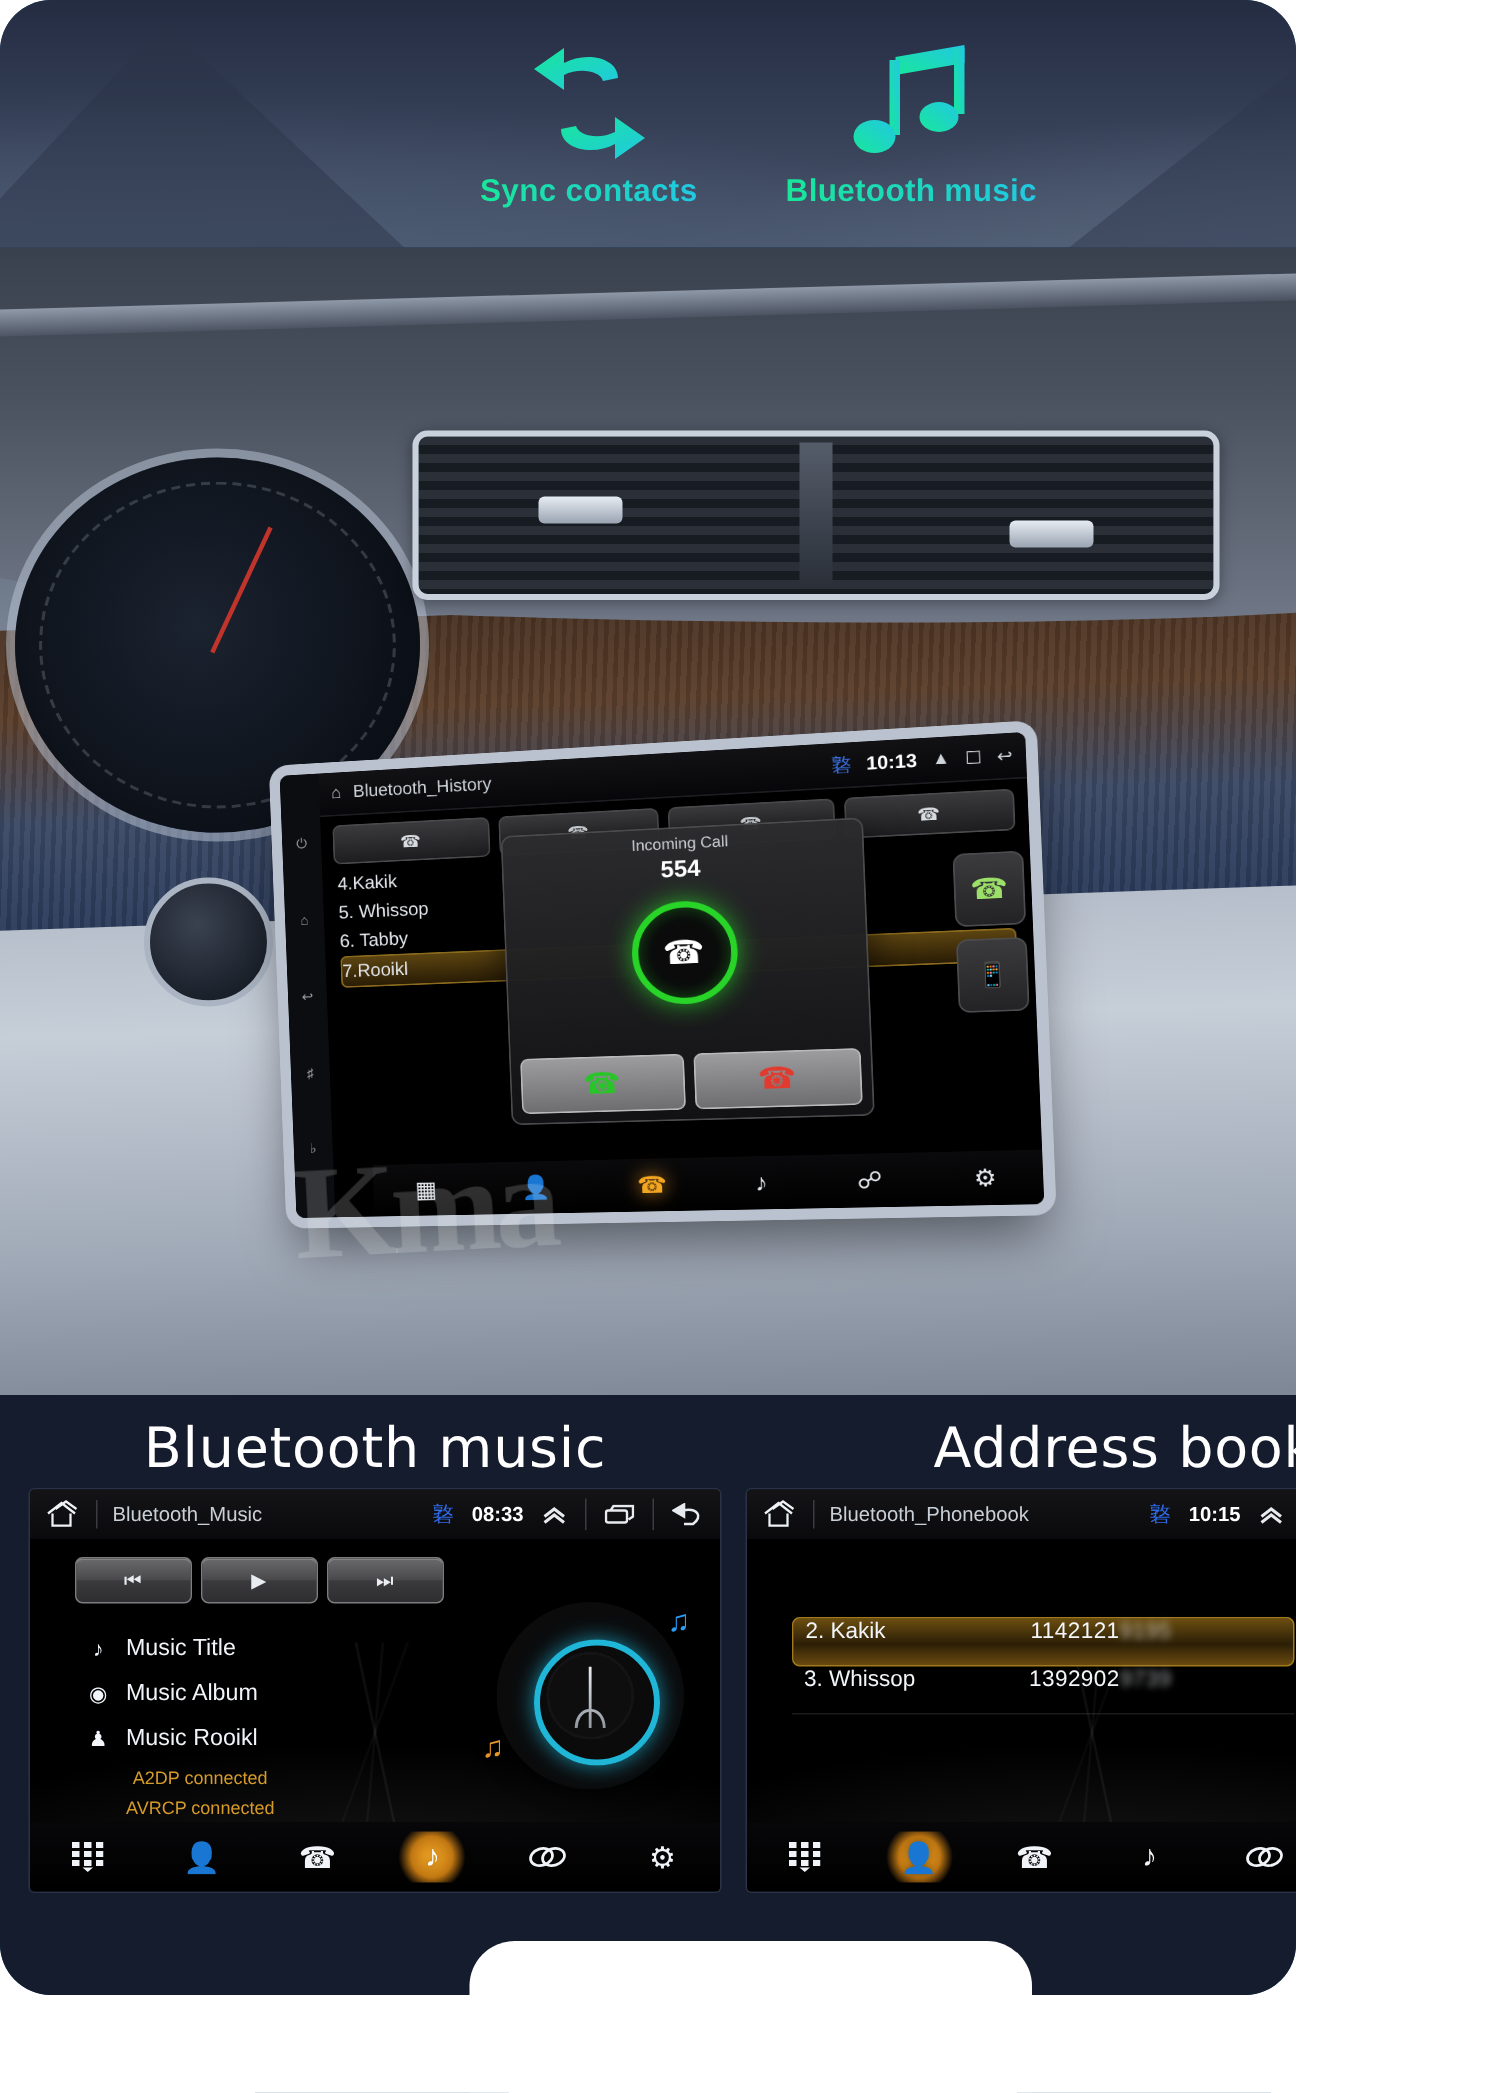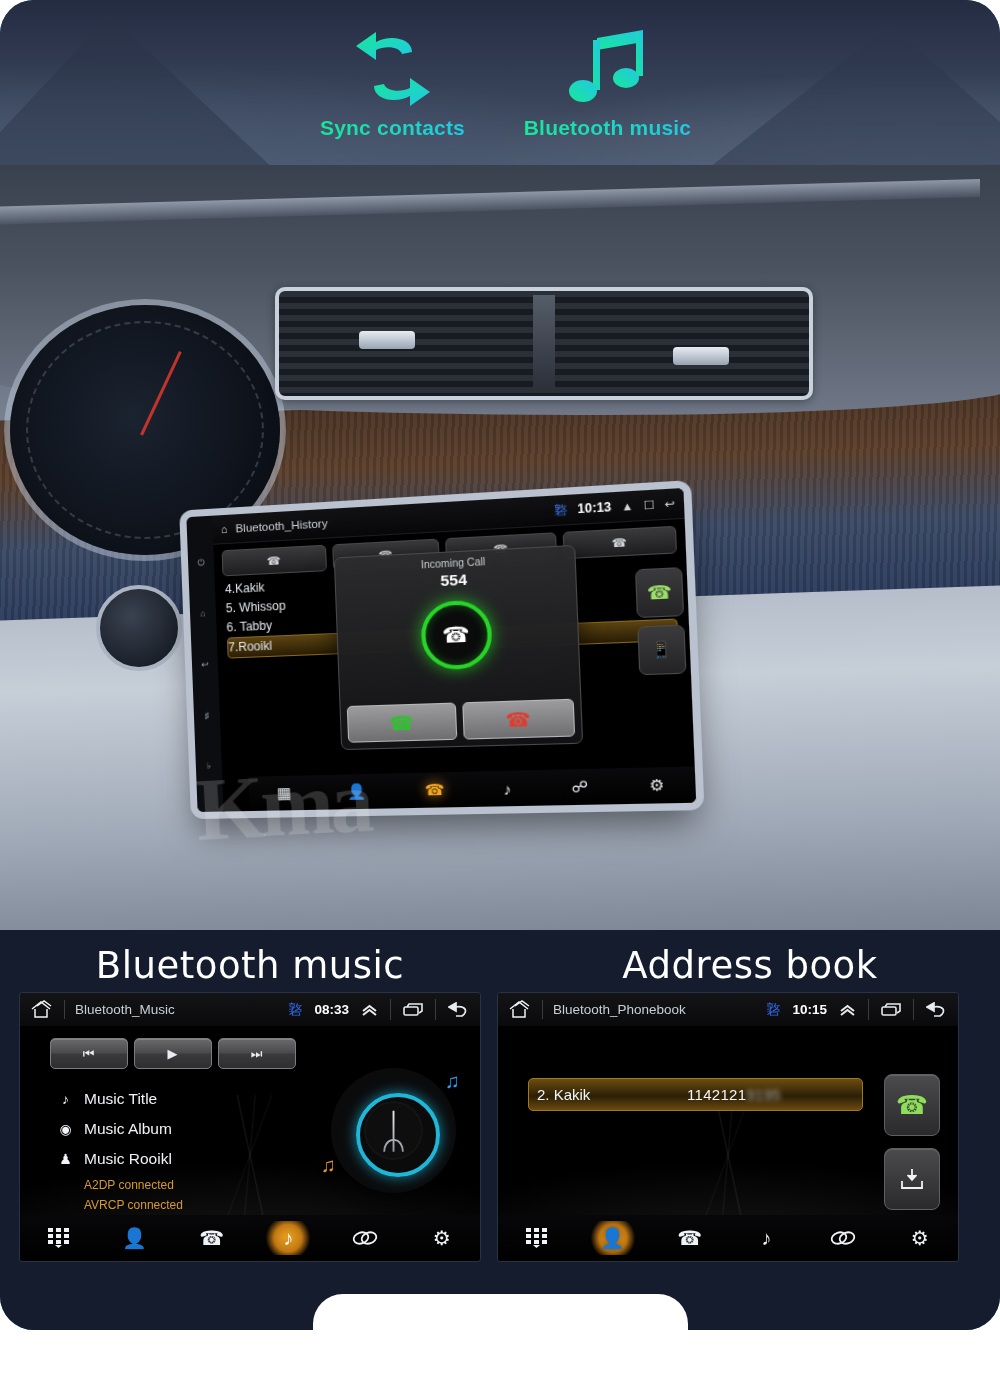--- a/index.html
+++ b/index.html
@@ -5,21 +5,21 @@
   html,body{margin:0;padding:0;background:#ffffff;}
   body{font-family:"Liberation Sans",sans-serif;-webkit-font-smoothing:antialiased;}
 
   #page{
     position:relative;width:1000px;height:1395px;overflow:hidden;
     background:#ffffff;
   }
 
   
   #card{
-    position:absolute;left:0;top:0;width:1000px;height:1330px;
+    position:absolute;left:0;top:0;width:864px;height:1330px;
     border-radius:34px;
     background:#0c4a6e;
     overflow:hidden;
   }
 
   
   .banner{
     position:absolute;left:0;top:0;width:1000px;height:165px;
     background:
       radial-gradient(120% 150% at 8% 120%, #4d5d75 0%, rgba(77,93,117,0) 55%),
@@ -227,21 +227,21 @@
   .mctrls{position:absolute;left:30px;top:12px;display:flex;gap:6px;}
   .mbtn{
     width:76px;height:29px;border-radius:5px;
     background:linear-gradient(180deg,#6a6a6c 0%,#4a4a4c 48%,#3a3a3c 52%,#2e2e30 100%);
     border:1px solid #7d7d80;box-shadow:inset 0 1px 0 rgba(255,255,255,.18);
     display:flex;align-items:center;justify-content:center;color:#e9edf2;font-size:13px;letter-spacing:1px;
   }
   .minfo{position:absolute;left:38px;top:58px;}
   .minfo .row{display:flex;align-items:center;gap:11px;height:30px;color:#f0f3f7;font-size:15.5px;}
   .minfo .row .ic{width:15px;text-align:center;color:#f2f5f9;font-size:14px;}
-  .minfo .conn{color:#d79b2a;font-size:12px;line-height:17px;margin-left:26px;margin-top:3px;}
+  .minfo .conn{color:#d79b2a;font-size:12px;line-height:17px;margin-left:26px;margin-top:3px;text-align:center;}
 
   .vinyl{
     position:absolute;right:24px;top:42px;width:125px;height:125px;border-radius:50%;
     background:
       radial-gradient(circle at 50% 50%, #0e0e0f 0 31%, #141416 31% 33%, #0b0b0c 33% 100%),
       repeating-radial-gradient(circle at 50% 50%, rgba(255,255,255,.05) 0 1px, rgba(0,0,0,0) 1px 4px),
       #000;
     box-shadow:0 0 18px rgba(0,0,0,.9);
   }
   .vinyl .ring{
@@ -260,21 +260,21 @@
 
   
   .pb-search{
     position:absolute;left:30px;top:12px;width:335px;height:34px;border-radius:6px;
     background:linear-gradient(180deg,#4f4f51,#2a2a2c);border:1px solid #6a6a6d;
     display:flex;align-items:center;padding-left:12px;color:#b7bcc2;font-size:15.5px;
   }
   .pb-search .caret{width:1px;height:21px;background:#dfe3e8;margin-right:5px;}
   .pb-list{position:absolute;left:30px;top:52px;width:335px;}
   .pb-row{
-    height:31px;display:flex;align-items:center;color:#f2f5f9;font-size:15px;
+    height:31px;display:flex;color:#f2f5f9;font-size:15px;
     border-bottom:1px solid rgba(255,255,255,.10);padding:0 8px;
   }
   .pb-row.sel{
     background:linear-gradient(180deg,#6b4d10 0%,#2c1f06 55%,#6a4a0f 100%);
     border:1px solid #a07a1d;border-radius:5px;
   }
   .pb-row .nm{flex:0 0 150px;}
   .pb-row .ph{letter-spacing:.3px;}
   .pb-row .ph .blur{filter:blur(2.6px);opacity:.65;}
   .pb-side{position:absolute;right:18px;top:48px;display:flex;flex-direction:column;gap:12px;}
@@ -593,20 +593,24 @@
 
         <div class="sbody">
           <div class="rays"></div>
 
 
           <div class="pb-list">
             <div class="pb-row sel">
               <span class="nm">2. Kakik</span>
               <span class="ph"><span>1142121</span><span class="blur">9195</span></span>
             </div>
+            <div class="pb-row">
+              <span class="nm">3. Whissop</span>
+              <span class="ph"><span>1392902</span><span class="blur">9739</span></span>
+            </div>
           </div>
 
           <div class="pb-side">
             <div class="pb-btn call">☎</div>
             <div class="pb-btn dl">
               <svg width="26" height="24" viewBox="0 0 26 24" fill="none" stroke="#eef2f6" stroke-width="1.8">
                 <path d="M13 2 L13 12"></path>
                     <path d="M8.5 8 L13 13 L17.5 8" fill="#eef2f6"></path>
                 <path d="M3 14 L3 21 L23 21 L23 14"></path>
               </svg>

